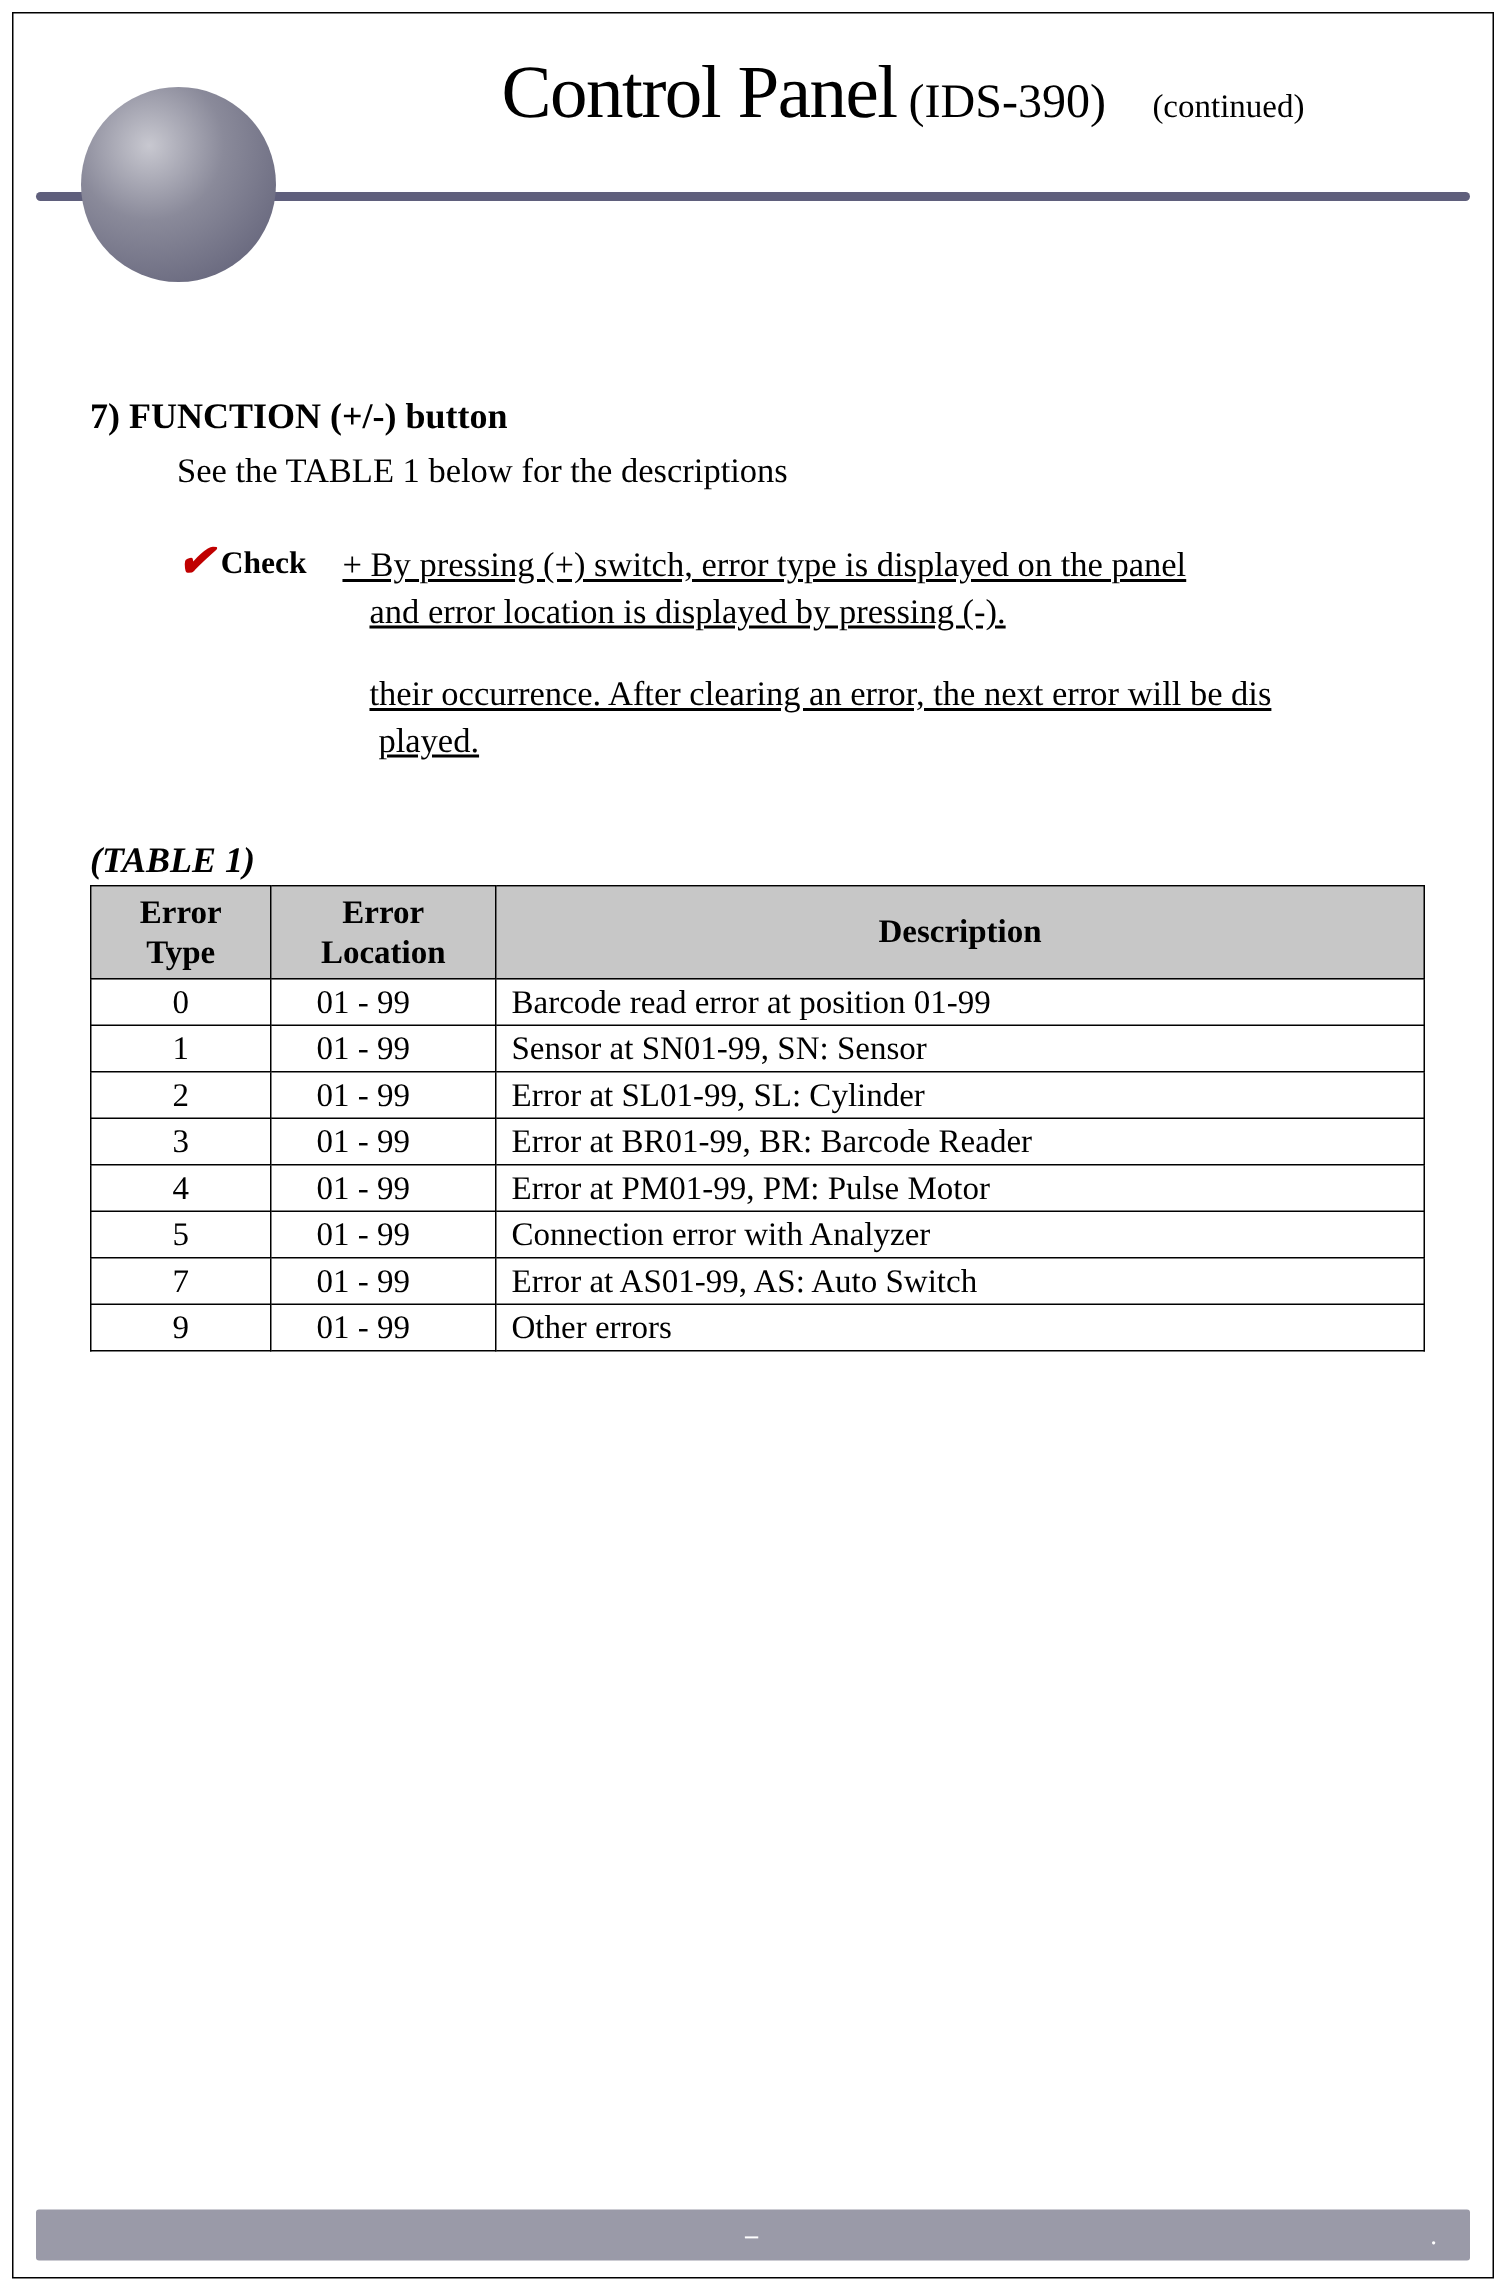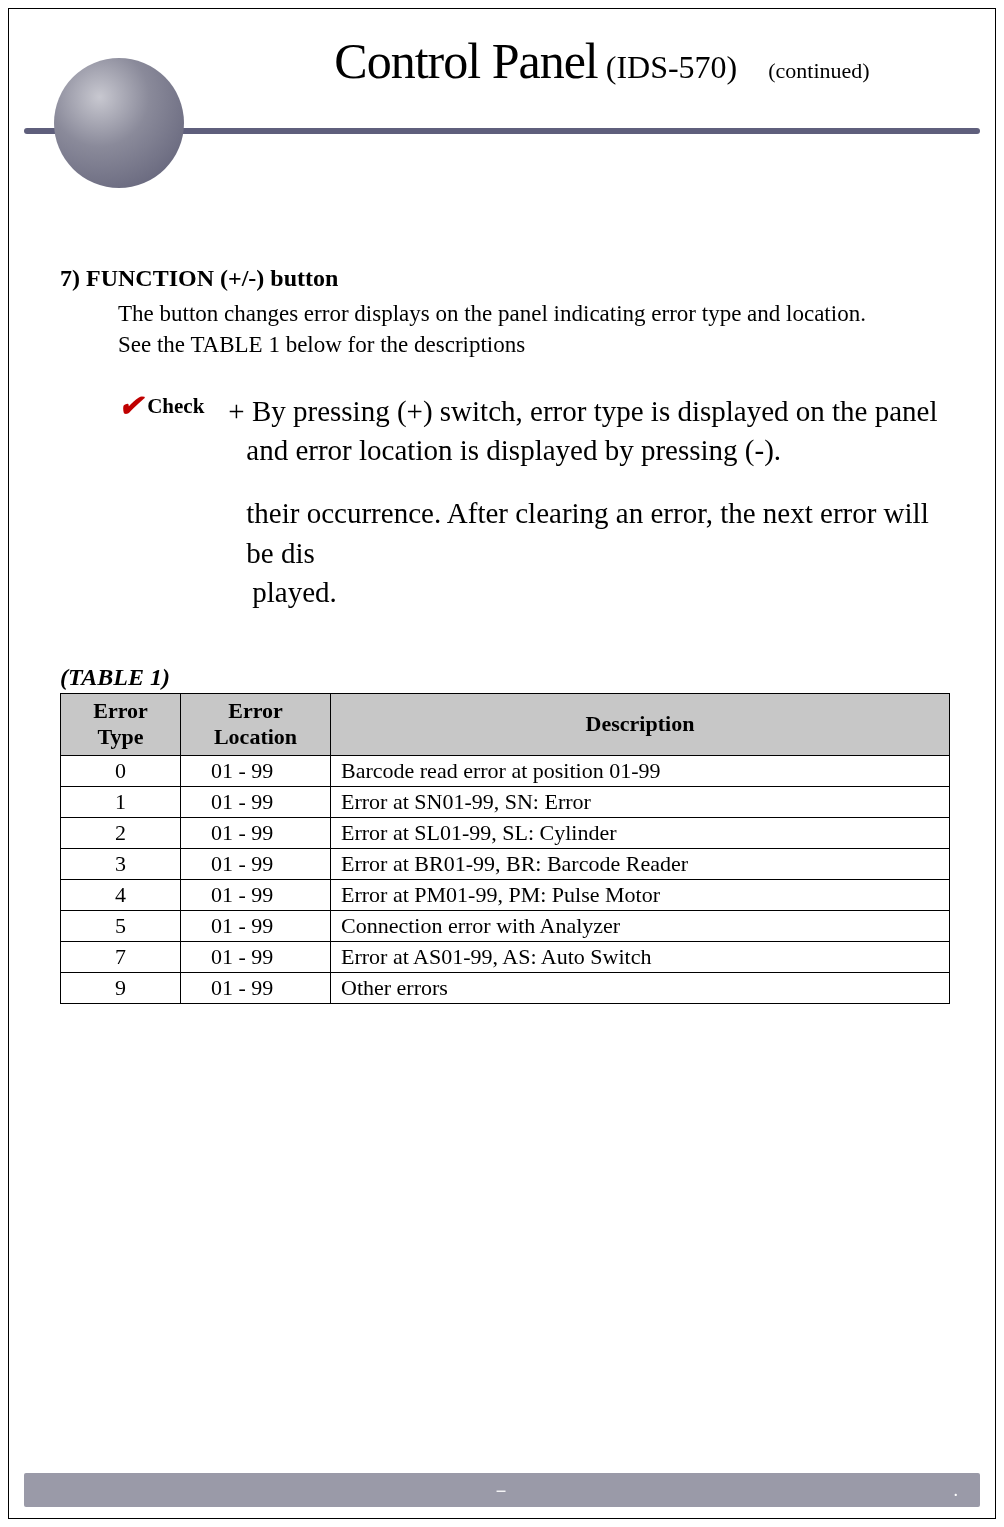--- a/index.html
+++ b/index.html
@@ -88,22 +88,23 @@
       font-size: 30px;
       line-height: 0.8;
       font-weight: bold;
       font-style: italic;
     }
     .check-label {
       font-weight: bold;
       font-size: 21px;
     }
     .check-texts {
-      font-size: 29px;
+      font-size: 23px;
       line-height: 1.35;
+      text-decoration: underline;
     }
     .check-item { margin-bottom: 24px; }
     .check-item .line2 { padding-left: 18px; }
     .check-item .line3 { padding-left: 24px; }
     .table-label {
       font-weight: bold;
       font-size: 24px;
       margin-top: 28px;
       margin-left: 0;
       font-style: italic;
@@ -157,28 +158,27 @@
   </style>
 </head>
 <body>
 
 <div class="page-border"></div>
 
 <div class="header-area">
   <div class="gradient-circle"></div>
   <div class="section-rule"></div>
   <div class="header-text">
-    <span class="title-main">Control Panel</span><span class="title-sub"> (IDS-570)</span><span class="title-cont">(continued)</span>
+    <span class="title-main">Control Panel</span><span class="title-sub"> (IDS-390)</span><span class="title-cont">(continued)</span>
   </div>
 </div>
 
 <div class="content">
   <div class="sec-heading">7) FUNCTION (+/-) button</div>
   <div class="sec-para">
-    <div>The button changes error displays on the panel indicating error type and location.</div>
     <div>See the TABLE 1 below for the descriptions</div>
   </div>
 
   <div class="check-block">
     <div class="check-badge">
       <span class="checkmark">✔</span>
       <span class="check-label">Check</span>
     </div>
     <div class="check-texts">
       <div class="check-item">
@@ -203,21 +203,21 @@
     </thead>
     <tbody id="err-tbody">
         <tr>
           <td class="c-type">0</td>
           <td class="c-loc">01 - 99</td>
           <td class="c-desc">Barcode read error at position 01-99</td>
         </tr>
         <tr>
           <td class="c-type">1</td>
           <td class="c-loc">01 - 99</td>
-          <td class="c-desc">Error at SN01-99, SN: Error</td>
+          <td class="c-desc">Sensor at SN01-99, SN: Sensor</td>
         </tr>
         <tr>
           <td class="c-type">2</td>
           <td class="c-loc">01 - 99</td>
           <td class="c-desc">Error at SL01-99, SL: Cylinder</td>
         </tr>
         <tr>
           <td class="c-type">3</td>
           <td class="c-loc">01 - 99</td>
           <td class="c-desc">Error at BR01-99, BR: Barcode Reader</td>

